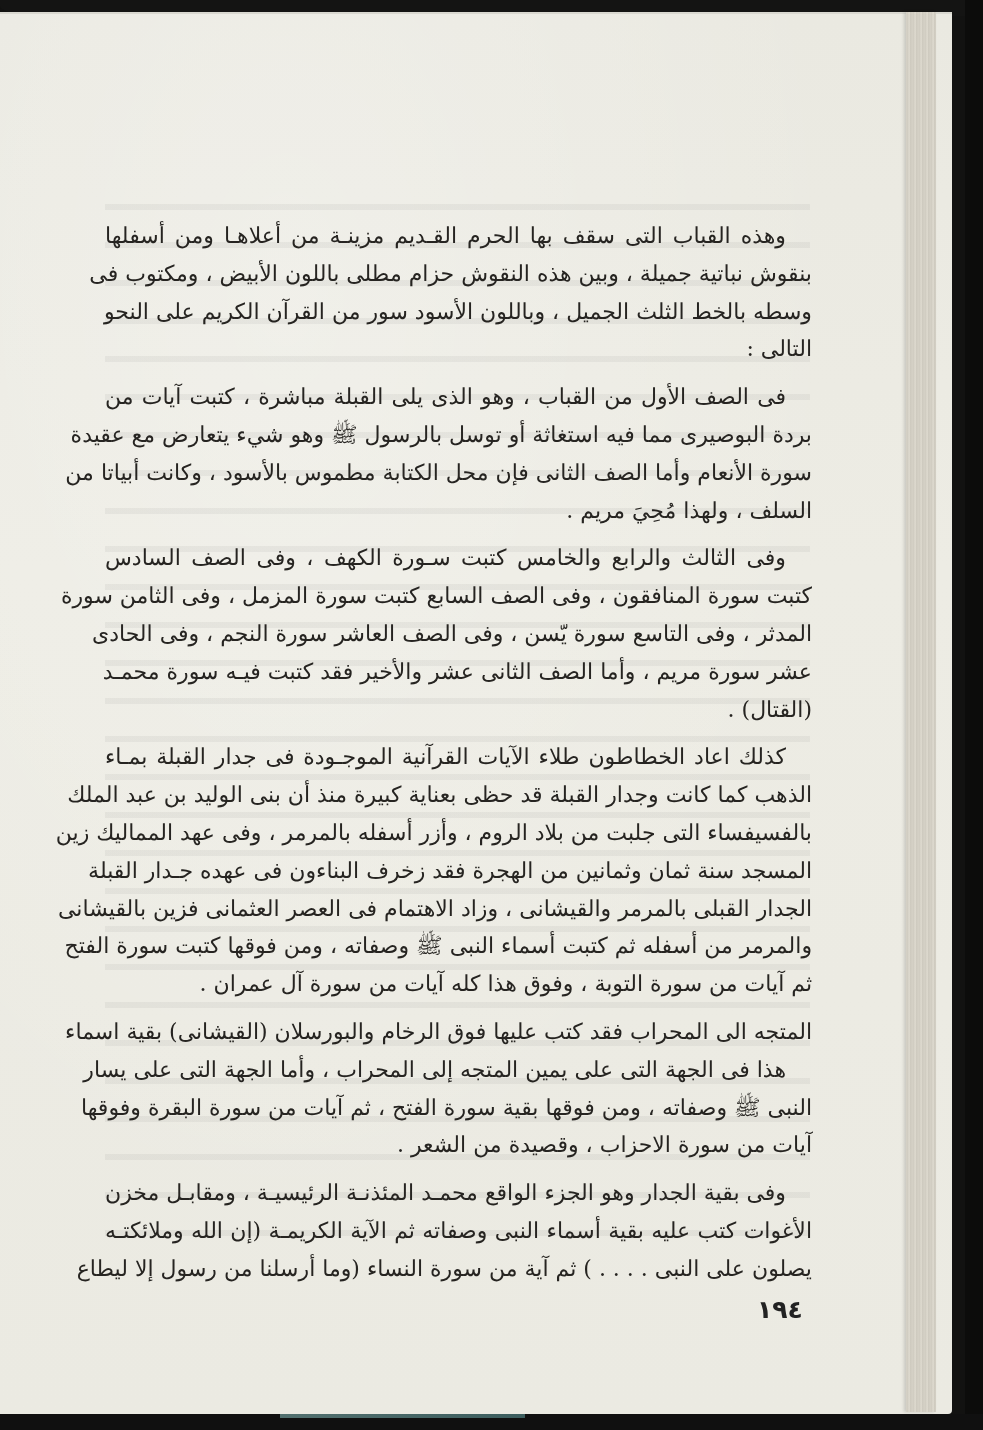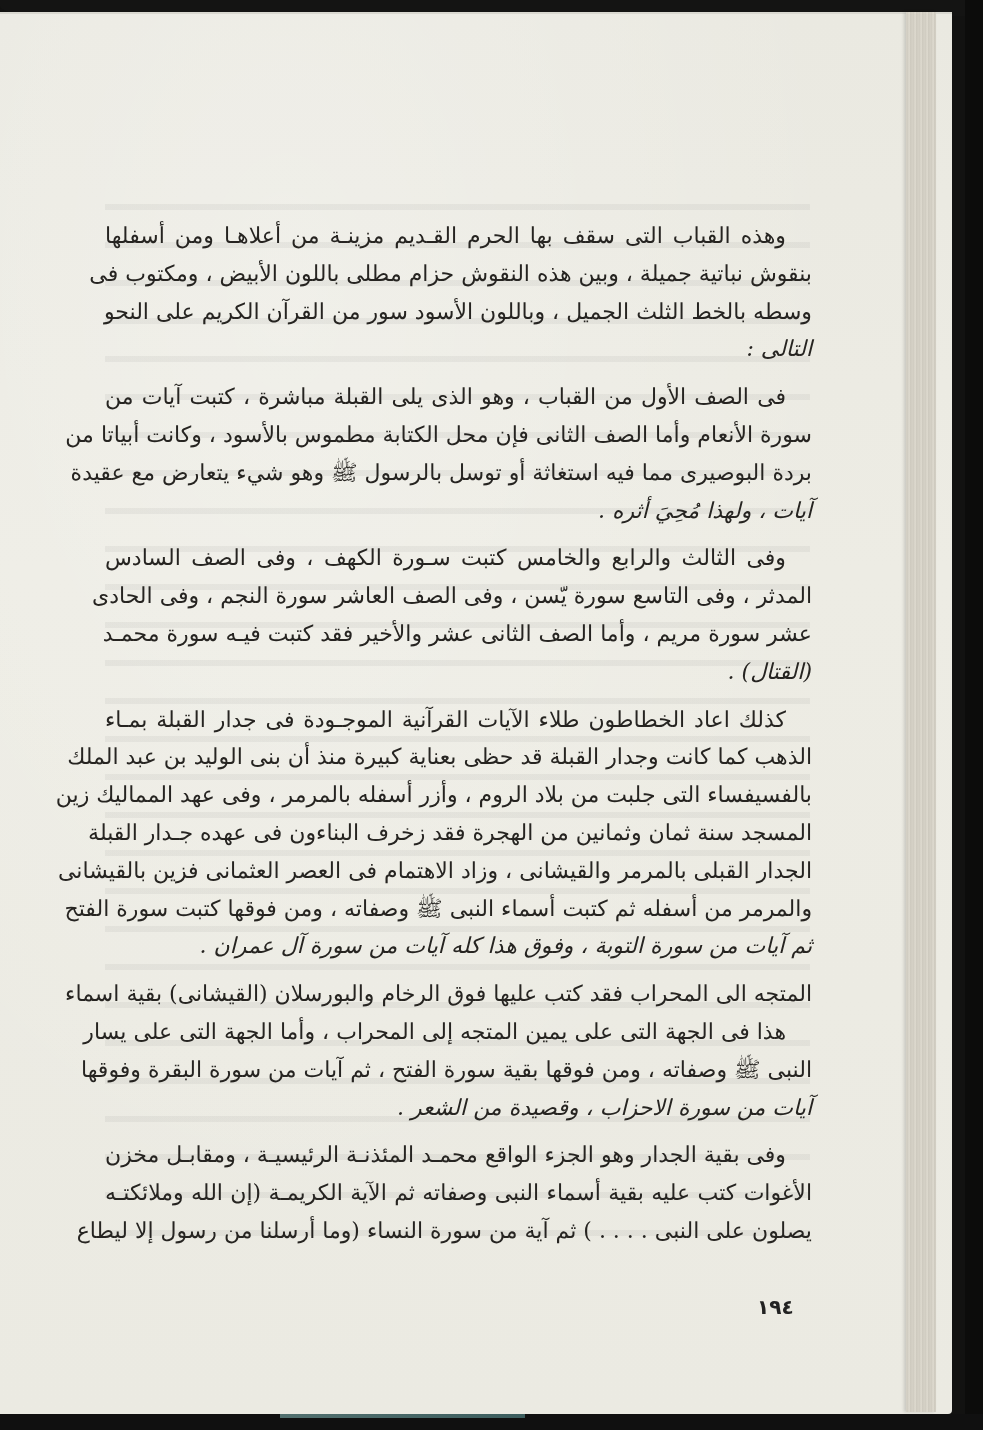--- a/index.html
+++ b/index.html
@@ -105,36 +105,35 @@
     margin: 0 0 10px 0;
   }
   .line {
     display: block;
     text-align: justify;
     text-align-last: justify;
     white-space: nowrap;
   }
   .line.last {
     text-align-last: right;
-    font-style: italic;
   }
   .line.indent {
     padding-right: 26px;
   }
   .bold {
     font-weight: normal;
   }
   .page-number {
     position: absolute;
     left: 757px;
     top: 1283px;
     direction: rtl;
     font-family: "DejaVu Sans", sans-serif;
     font-weight: bold;
-    font-size: 20px;
+    font-size: 25px;
     color: #222;
     letter-spacing: 1px;
   }
 </style>
 </head>
 <body>
 
 <div class="scene">
   <div class="top-curl"></div>
 
@@ -145,27 +144,28 @@
 
       <div class="para">
         <span class="line indent">وهذه القباب التى سقف بها الحرم القـديم مزينـة من أعلاهـا ومن أسفلها</span>
         <span class="line">بنقوش نباتية جميلة ، وبين هذه النقوش حزام مطلى باللون الأبيض ، ومكتوب فى</span>
         <span class="line">وسطه بالخط الثلث الجميل ، وباللون الأسود سور من القرآن الكريم على النحو</span>
         <span class="line last">التالى :</span>
       </div>
 
       <div class="para">
         <span class="line indent">فى الصف الأول من القباب ، وهو الذى يلى القبلة مباشرة ، كتبت آيات من</span>
+        <span class="line">بردة البوصيرى مما فيه استغاثة أو توسل بالرسول ﷺ وهو شيء يتعارض مع عقيدة</span>
         <span class="line">سورة الأنعام وأما الصف الثانى فإن محل الكتابة مطموس بالأسود ، وكانت أبياتا من</span>
-        <span class="line">بردة البوصيرى مما فيه استغاثة أو توسل بالرسول ﷺ وهو شيء يتعارض مع عقيدة</span>
-        <span class="line last">آيات ، ولهذا مُحِيَ أثره .</span>
+        <span class="line last">السلف ، ولهذا مُحِيَ مريم .</span>
       </div>
 
       <div class="para">
         <span class="line indent">وفى الثالث والرابع والخامس كتبت سـورة الكهف ، وفى الصف السادس</span>
+        <span class="line">كتبت سورة المنافقون ، وفى الصف السابع كتبت سورة المزمل ، وفى الثامن سورة</span>
         <span class="line">المدثر ، وفى التاسع سورة يّسن ، وفى الصف العاشر سورة النجم ، وفى الحادى</span>
         <span class="line">عشر سورة مريم ، وأما الصف الثانى عشر والأخير فقد كتبت فيـه سورة محمـد</span>
         <span class="line last">(القتال) .</span>
       </div>
 
       <div class="para">
         <span class="line indent">كذلك اعاد الخطاطون طلاء الآيات القرآنية الموجـودة فى جدار القبلة بمـاء</span>
         <span class="line">الذهب كما كانت وجدار القبلة قد حظى بعناية كبيرة منذ أن بنى الوليد بن عبد الملك</span>
         <span class="line">بالفسيفساء التى جلبت من بلاد الروم ، وأزر أسفله بالمرمر ، وفى عهد المماليك زين</span>
         <span class="line">المسجد سنة ثمان وثمانين من الهجرة فقد زخرف البناءون فى عهده جـدار القبلة</span>

